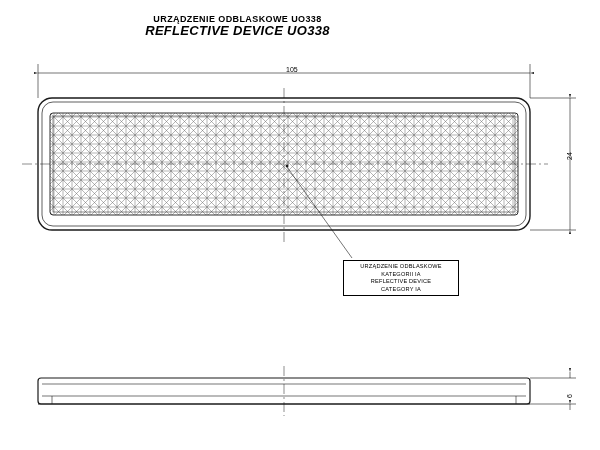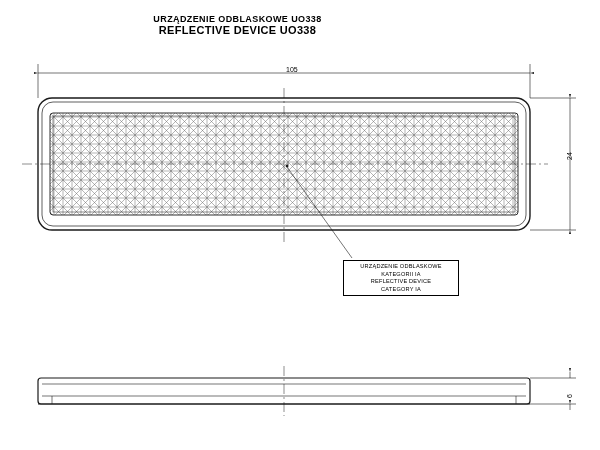--- a/index.html
+++ b/index.html
@@ -26,23 +26,24 @@
     width: 475px;
     text-align: center;
     line-height: 1.15;
   }
   .title-pl {
     font-size: 9px;
     font-weight: bold;
     letter-spacing: 0.4px;
   }
   .title-en {
-    font-size: 11px;
+    font-size: 13px;
     font-weight: bold;
     letter-spacing: 0.3px;
+    font-style: italic;
   }
   .dim-label {
     position: absolute;
     font-size: 7px;
     font-family: "Liberation Sans", sans-serif;
     color: #000;
     white-space: nowrap;
   }
   #dim-width-label {
     left: 286px;

